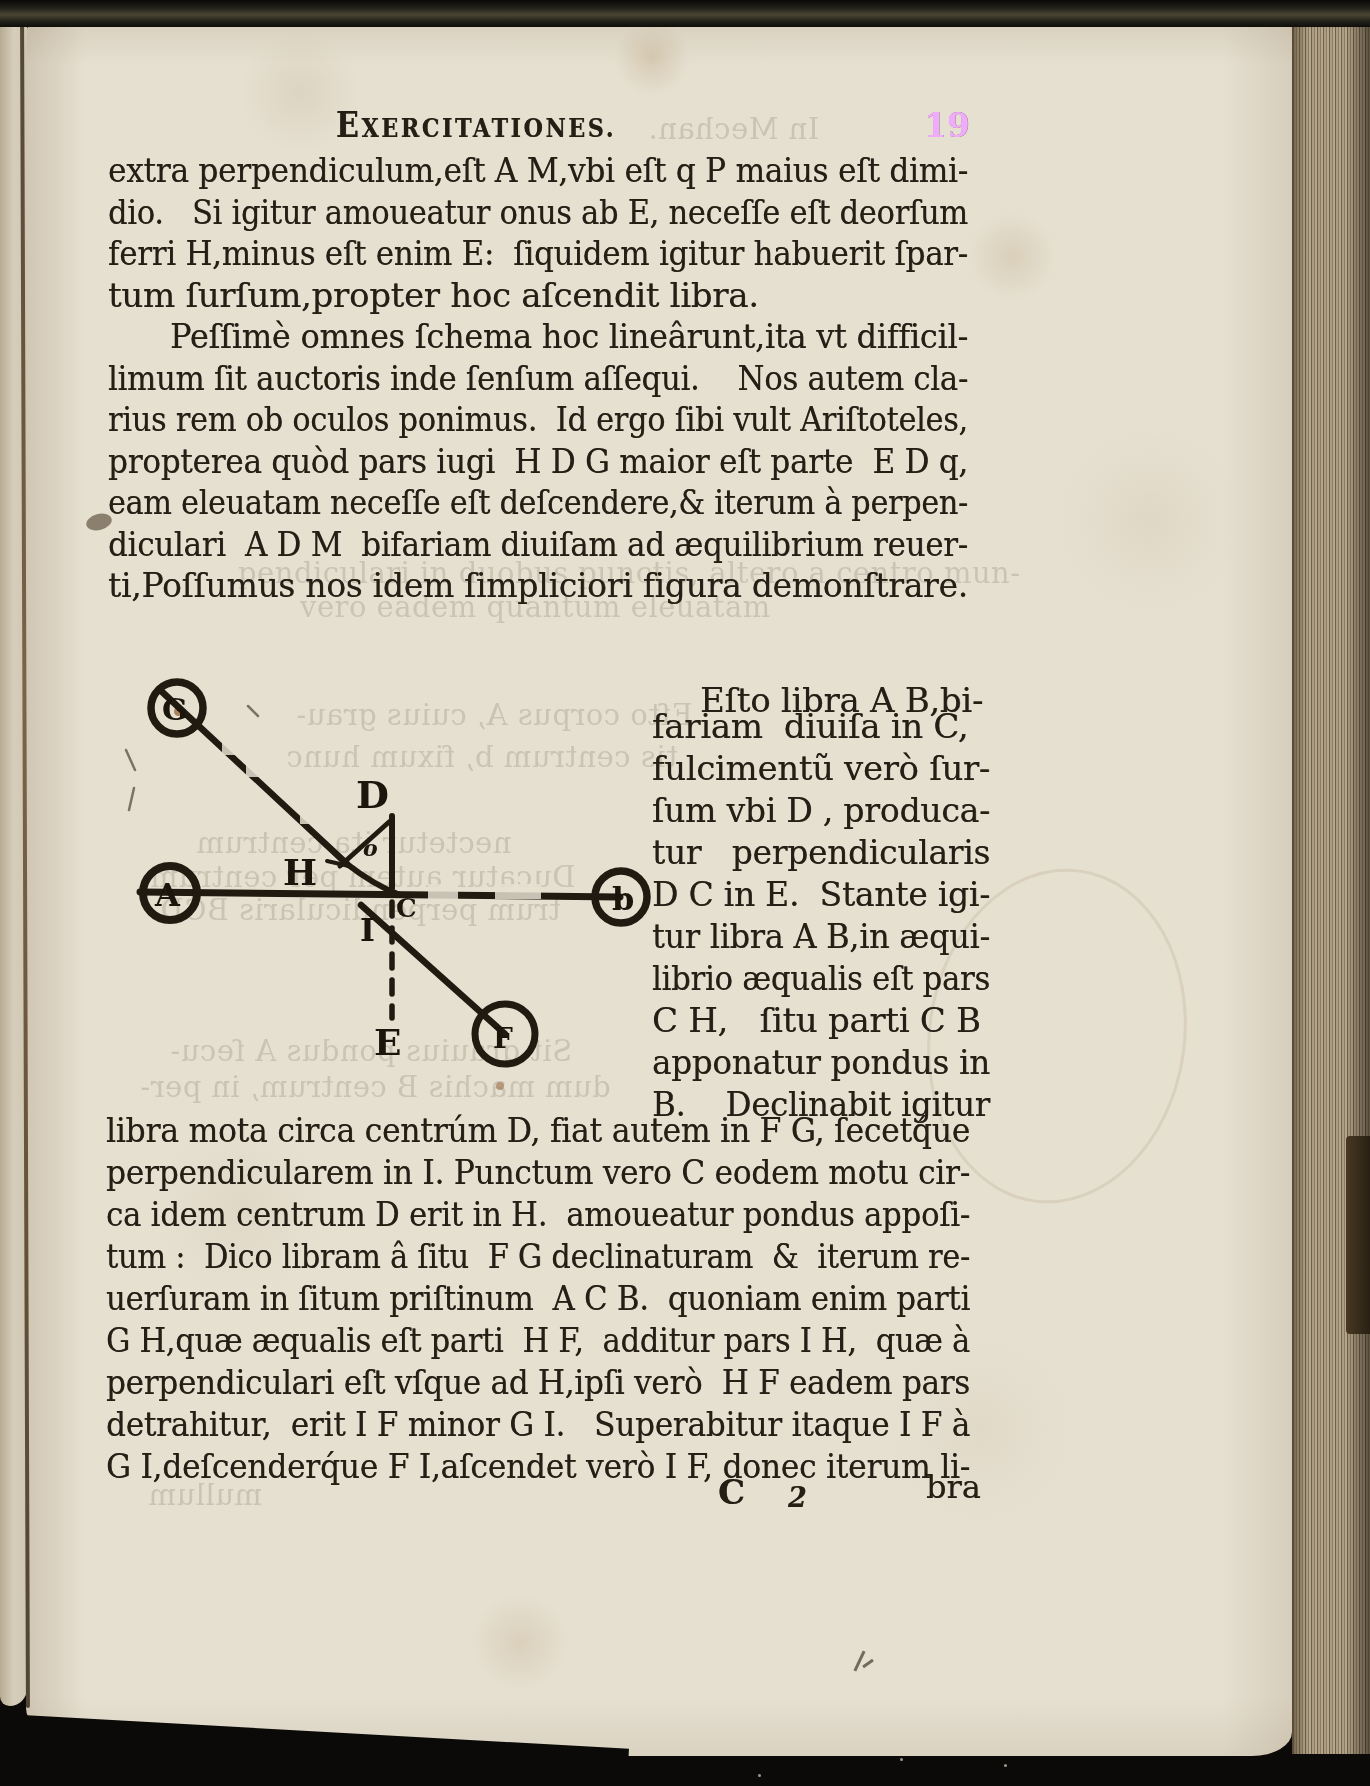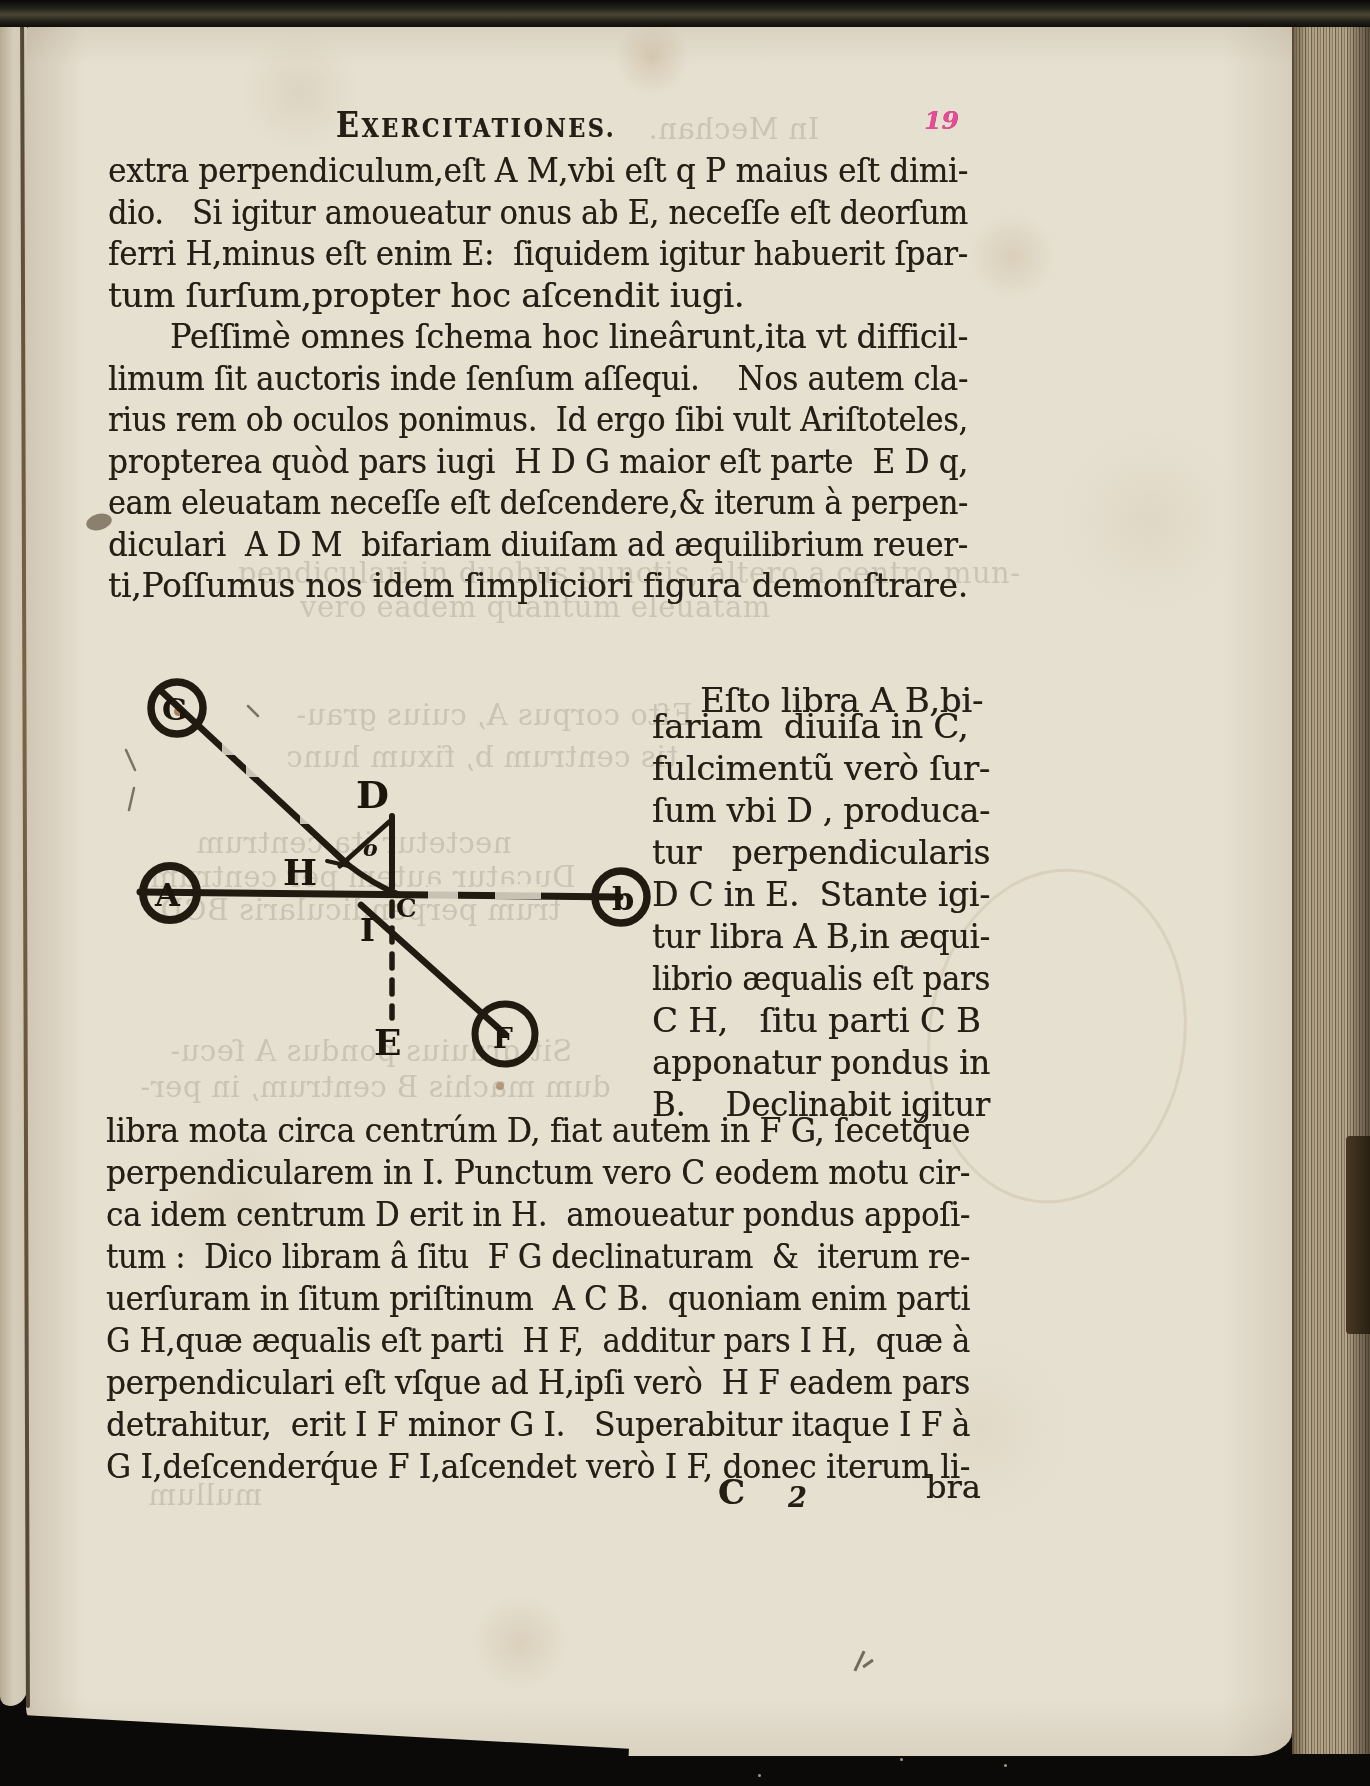--- a/index.html
+++ b/index.html
@@ -95,23 +95,22 @@
   #block2{left:106px;top:1110px;}
   #block1 .tline:nth-child(5){left:62px;}
   #rcol .tline:nth-child(1){left:48px;}
   #hdr{
     position:absolute;left:336px;top:104px;z-index:5;font-size:26px;font-weight:bold;
     letter-spacing:3px;color:#241e15;white-space:pre;transform-origin:left top;
     text-shadow:.3px .3px 0 rgba(36,30,21,.7);
   }
   #hdr::first-letter{font-size:35px;}
   #pageno{
-    position:absolute;left:924px;top:106px;z-index:5;font-size:25px;font-weight:bold;color:#ec4899;
+    position:absolute;left:924px;top:106px;z-index:5;font-size:33px;font-weight:bold;color:#f0abfc;
     text-shadow:.3px .3px 0 rgba(36,30,21,.7);
-    font-style:italic;
   }
   .sig{position:absolute;z-index:5;color:#241e15;text-shadow:.3px .3px 0 rgba(36,30,21,.65);}
   #sigC{left:718px;top:1472px;font-size:34px;font-weight:bold;}
   #sig2{left:788px;top:1482px;font-size:27px;font-style:italic;font-weight:bold;}
   #catch{left:926px;top:1468px;font-size:32px;}
   
   #figsvg{position:absolute;left:80px;top:596px;z-index:4;}
 </style>
 </head>
 <body>
@@ -139,21 +138,21 @@
     <div class="ghost mirror" style="left: 148px; top: 1478px;">mullum</div>
   </div>
 
 <div id="hdr" style="transform: scaleX(0.855043);">EXERCITATIONES.</div>
 <div id="pageno">19</div>
 
 <div id="block1">
     <div class="tline" style="top: 0px; transform: scaleX(0.917517);">extra perpendiculum,eſt A M,vbi eſt q P maius eſt dimi-</div>
     <div class="tline" style="top: 41.5px; transform: scaleX(0.896548);">dio.   Si igitur amoueatur onus ab E, neceſſe eſt deorſum</div>
     <div class="tline" style="top: 83px; transform: scaleX(0.909662);">ferri H,minus eſt enim E:  ſiquidem igitur habuerit ſpar-</div>
-    <div class="tline" style="top: 124.5px;">tum ſurſum,propter hoc aſcendit iugi.</div>
+    <div class="tline" style="top: 124.5px;">tum ſurſum,propter hoc aſcendit libra.</div>
     <div class="tline" style="top: 166px; transform: scaleX(0.942862);">Peſſimè omnes ſchema hoc lineârunt,ita vt difficil-</div>
     <div class="tline" style="top: 207.5px; transform: scaleX(0.903955);">limum ſit auctoris inde ſenſum aſſequi.    Nos autem cla-</div>
     <div class="tline" style="top: 249px; transform: scaleX(0.89371);">rius rem ob oculos ponimus.  Id ergo ſibi vult Ariſtoteles,</div>
     <div class="tline" style="top: 290.5px; transform: scaleX(0.915076);">propterea quòd pars iugi  H D G maior eſt parte  E D q,</div>
     <div class="tline" style="top: 332px; transform: scaleX(0.888444);">eam eleuatam neceſſe eſt deſcendere,&amp; iterum à perpen-</div>
     <div class="tline" style="top: 373.5px; transform: scaleX(0.909918);">diculari  A D M  bifariam diuiſam ad æquilibrium reuer-</div>
     <div class="tline" style="top: 415px; transform: scaleX(0.970603);">ti,Poſſumus nos idem ſimpliciori figura demonſtrare.</div>
   </div>
 <div id="rcol">
     <div class="tline" style="top: 16px;">Eſto libra A B,bi-</div>

